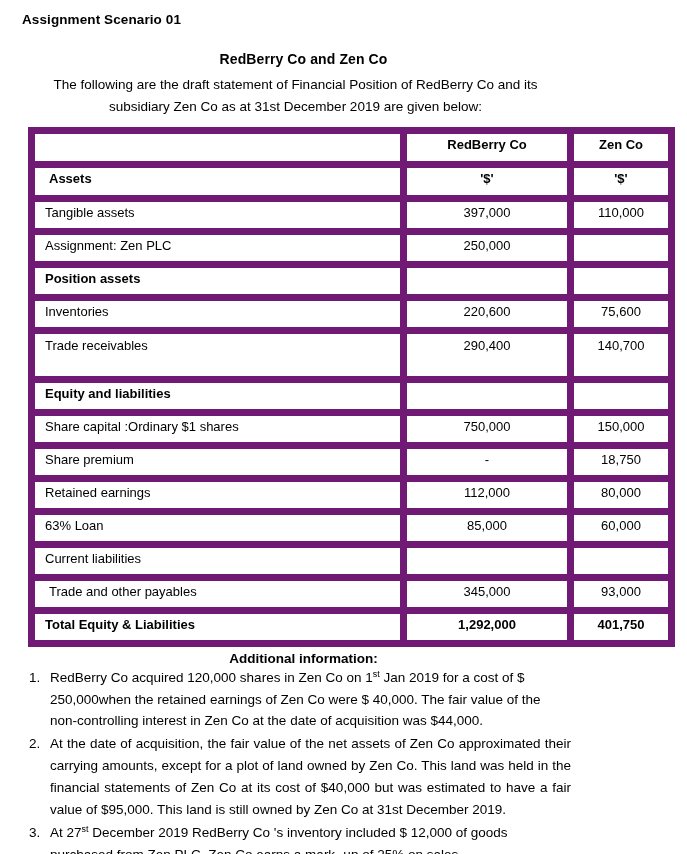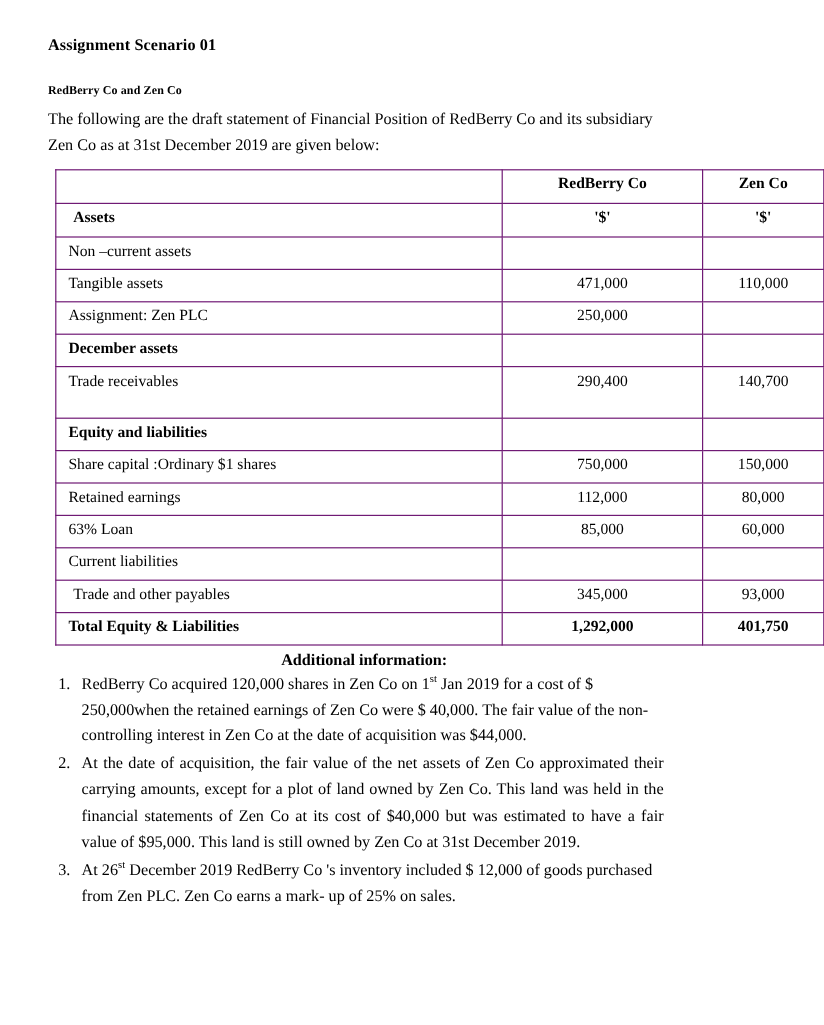--- a/index.html
+++ b/index.html
@@ -13,60 +13,60 @@
     height: 854px;
     font-family: "Liberation Sans", sans-serif;
     color: #000000;
     overflow: hidden;
     position: relative;
   }
   .page {
     width: 585px;
     height: 854px;
     box-sizing: border-box;
-    padding: 18px;
+    padding: 0;
     position: relative;
-    font-family: Liberation Serif, serif;
   }
 
   
   .scenario-title {
     font-size: 13.5px;
     font-weight: bold;
     margin: 0;
     padding: 12px 0 0 22px;
     letter-spacing: 0.1px;
   }
   .companies-title {
-    font-size: 10px;
+    font-size: 14px;
     font-weight: bold;
     margin: 0;
     padding: 24px 0 0 22px;
     letter-spacing: 0.1px;
+    text-align: center;
   }
   .intro-para {
     font-size: 13.5px;
     margin: 0;
     padding: 7px 16px 0 22px;
     line-height: 1.62;
-    text-align: left;
+    text-align: center;
   }
 
   
   .table-wrap {
     padding: 9px 0 0 28px;
   }
   table.fin {
     border-collapse: collapse;
     width: 640px;
     table-layout: fixed;
     font-size: 13px;
   }
   table.fin td {
-    border: 1px solid #701a75;
+    border: 7px solid #701a75;
     padding: 0;
     vertical-align: middle;
   }
   col.c-label { width: 372px; }
   col.c-parent { width: 167px; }
   col.c-sub { width: 101px; }
 
   .cell-label {
     padding: 3px 4px 3px 10px;
     line-height: 1.28;
@@ -146,64 +146,64 @@
           <td>
             <div class="cell-label b indent">Assets</div>
           </td>
           <td>
             <div class="cell-num b">'$'</div>
           </td>
           <td>
             <div class="cell-num b">'$'</div>
           </td>
         </tr>
-      <tr class="r-std">
-            <td>
-              <div class="cell-label">Non –current assets</div>
+          <tr class="r-std">
+            <td>
+              <div class="cell-label">Tangible assets</div>
+            </td>
+            <td>
+              <div class="cell-num">397,000</div>
+            </td>
+            <td>
+              <div class="cell-num">110,000</div>
+            </td>
+          </tr>
+          <tr class="r-std">
+            <td>
+              <div class="cell-label">Assignment: Zen  PLC</div>
+            </td>
+            <td>
+              <div class="cell-num">250,000</div>
             </td>
             <td>
               <div class="cell-num"></div>
             </td>
-            <td>
-              <div class="cell-num"></div>
-            </td>
-          </tr>
-          <tr class="r-std">
-            <td>
-              <div class="cell-label">Tangible assets</div>
-            </td>
-            <td>
-              <div class="cell-num">471,000</div>
-            </td>
-            <td>
-              <div class="cell-num">110,000</div>
-            </td>
-          </tr>
-          <tr class="r-std">
-            <td>
-              <div class="cell-label">Assignment: Zen  PLC</div>
-            </td>
-            <td>
-              <div class="cell-num">250,000</div>
-            </td>
-            <td>
-              <div class="cell-num"></div>
-            </td>
-          </tr>
-          <tr class="r-std">
-            <td>
-              <div class="cell-label b">December assets</div>
+          </tr>
+          <tr class="r-std">
+            <td>
+              <div class="cell-label b">Position assets</div>
             </td>
             <td>
               <div class="cell-num b"></div>
             </td>
             <td>
               <div class="cell-num b"></div>
             </td>
           </tr>
+          <tr class="r-std">
+            <td>
+              <div class="cell-label">Inventories</div>
+            </td>
+            <td>
+              <div class="cell-num">220,600</div>
+            </td>
+            <td>
+              <div class="cell-num">75,600</div>
+            </td>
+          </tr>
           <tr class="r-tall">
             <td>
               <div class="cell-label">Trade receivables</div>
             </td>
             <td>
               <div class="cell-num">290,400</div>
             </td>
             <td>
               <div class="cell-num">140,700</div>
             </td>
@@ -221,20 +221,31 @@
           </tr>
           <tr class="r-std">
             <td>
               <div class="cell-label">Share capital :Ordinary $1 shares</div>
             </td>
             <td>
               <div class="cell-num">750,000</div>
             </td>
             <td>
               <div class="cell-num">150,000</div>
+            </td>
+          </tr>
+          <tr class="r-std">
+            <td>
+              <div class="cell-label">Share premium</div>
+            </td>
+            <td>
+              <div class="cell-num">-</div>
+            </td>
+            <td>
+              <div class="cell-num">18,750</div>
             </td>
           </tr>
           <tr class="r-std">
             <td>
               <div class="cell-label">Retained earnings</div>
             </td>
             <td>
               <div class="cell-num">112,000</div>
             </td>
             <td>
@@ -287,16 +298,16 @@
           </tr>
         </tbody>
     </table>
   </div>
 
   <h3 class="addl-heading">Additional information:</h3>
 
   <ol class="notes">
       <li><span>RedBerry Co  acquired 120,000 shares in Zen Co on 1</span><sup>st</sup><span> Jan 2019 for a cost of $ 250,000when the retained earnings of Zen Co were $ 40,000. The fair value of the non-controlling interest in Zen Co at the date of acquisition was $44,000.</span></li>
       <li class="justify"><span>At the date of acquisition, the fair value of the net assets of Zen Co approximated their carrying amounts, except for a plot of land owned by Zen Co. This land was held in the financial statements of Zen Co at its cost of $40,000 but was estimated to have a fair value of $95,000. This land is still owned by Zen Co at 31st December 2019.</span></li>
-      <li><span>At 26</span><sup>st</sup><span> December 2019 RedBerry Co 's inventory included $ 12,000 of goods purchased from Zen  PLC. Zen Co earns a mark- up of 25% on sales.</span></li>
+      <li><span>At 27</span><sup>st</sup><span> December 2019 RedBerry Co 's inventory included $ 12,000 of goods purchased from Zen  PLC. Zen Co earns a mark- up of 25% on sales.</span></li>
     </ol>
 
 </div>
 
 </body></html>

